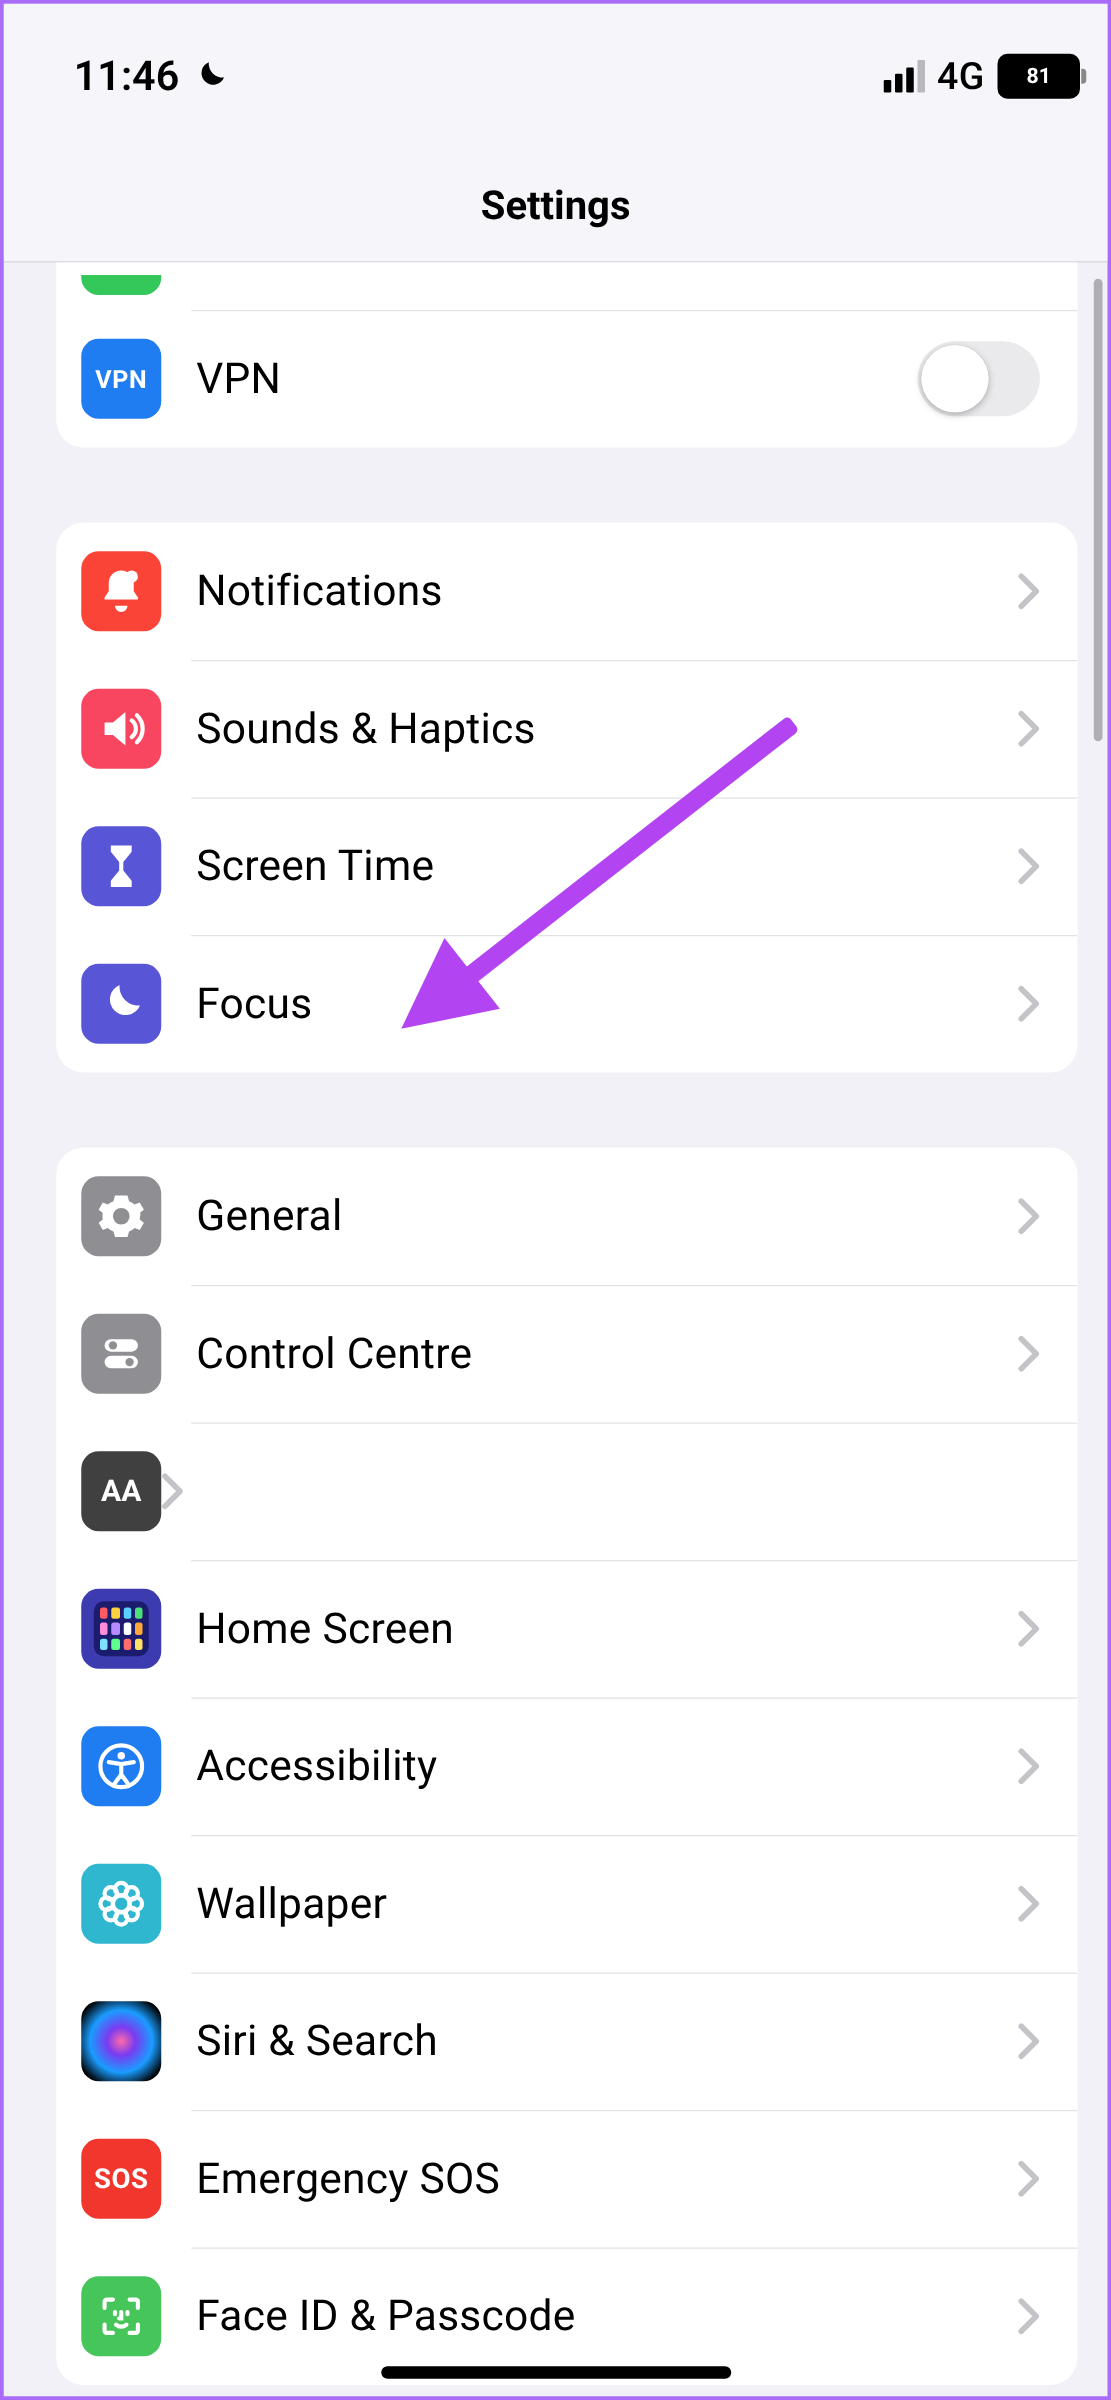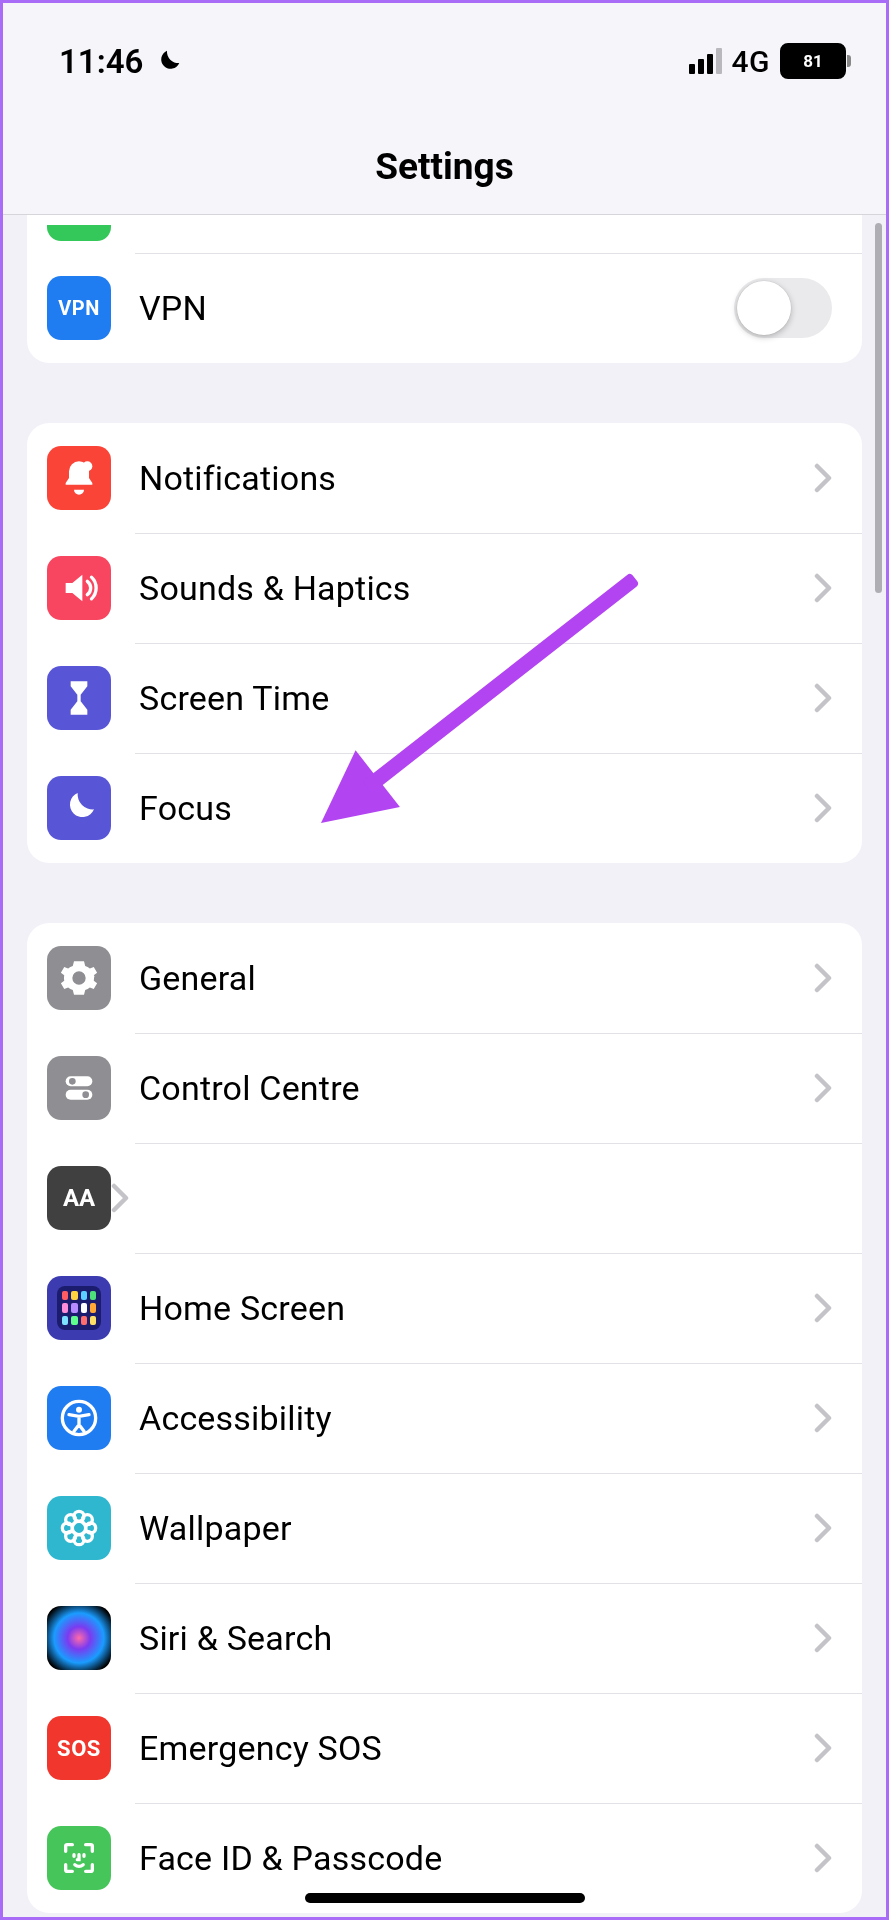--- a/index.html
+++ b/index.html
@@ -29,21 +29,21 @@
   
   .header{
     background:linear-gradient(180deg,var(--header-bg) 0%,var(--header-bg) 100%);
     border-bottom:1px solid #d6d5da;
     padding-bottom:26px;
   }
   .status-bar{
     display:flex;
     justify-content:space-between;
     align-items:center;
-    padding:28px 40px 0 56px;
+    padding:28px 22px 0 56px;
     height:60px;
     font-size:33px;
     font-weight:600;
   }
   .status-left{display:flex;align-items:center;gap:10px;}
   .status-right{display:flex;align-items:center;gap:10px;}
   .moon-icon{width:30px;height:30px;}
   .sig-bars{display:flex;align-items:flex-end;gap:3px;height:26px;}
   .sig-bars span{width:6px;background:#000;border-radius:1px;}
   .sig-bars span:nth-child(1){height:10px;}
@@ -58,33 +58,34 @@
     background:#000;
   }
   .battery::after{
     content:"";position:absolute;right:-7px;top:50%;
     transform:translateY(-50%);
     width:4px;height:12px;background:#888;border-radius:0 3px 3px 0;
   }
   .battery-text{color:#fff;font-size:17px;font-weight:700;}
   .page-title{
     text-align:center;
-    font-size:37px;
+    font-size:32px;
     font-weight:700;
     margin-top:54px;
   }
   
   .content{
     padding:0 24px;
   }
   .group{
     background:var(--card-bg);
     border-radius:22px;
     margin-top:60px;
     overflow:hidden;
+    margin-left:18px;
   }
   .group.first{
     margin-top:0;
     border-top-left-radius:0;
     border-top-right-radius:0;
   }
   .row{
     display:flex;
     align-items:center;
     min-height:110px;

